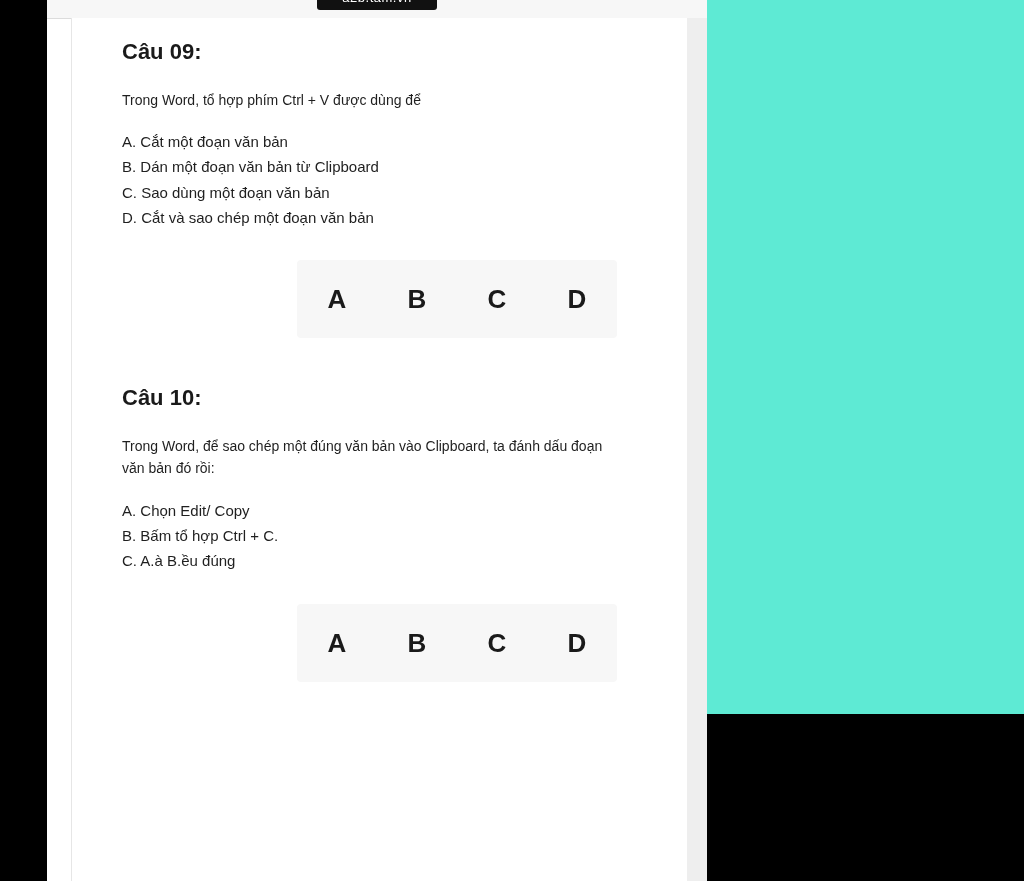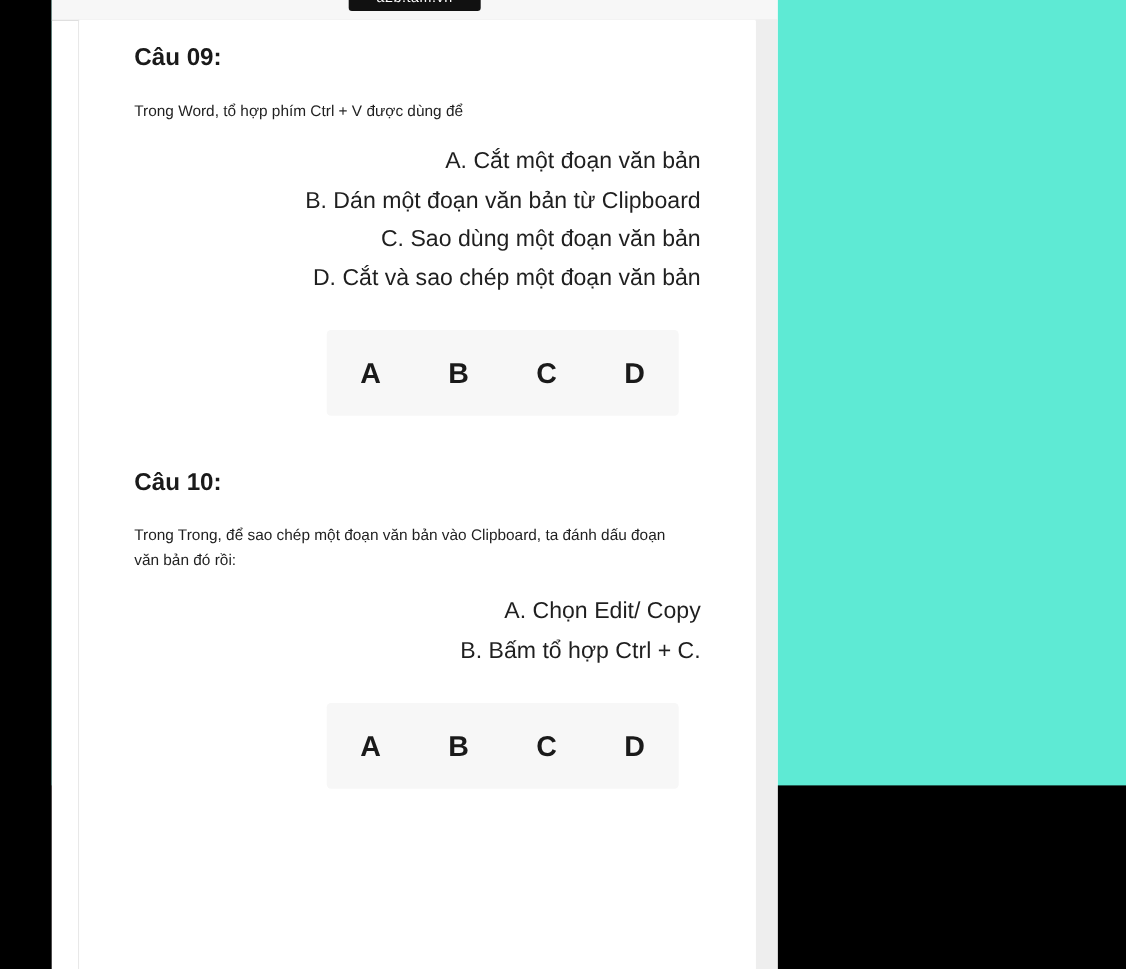--- a/index.html
+++ b/index.html
@@ -106,25 +106,24 @@
     line-height: 1.62;
     margin: 22px 0 0 0;
     max-width: 490px;
   }
   .q-options {
     margin: 18px 0 0 0;
     padding: 0;
     list-style: none;
   }
   .q-options li {
-    font-size: 21px;
+    font-size: 15px;
     color: #1f1f1f;
     line-height: 1.68;
     white-space: nowrap;
-    text-align: right;
   }
   .answer-bar {
     margin: 30px 0 0 0;
     width: 320px;
     height: 78px;
     background: #f7f7f7;
     border-radius: 4px;
     display: flex;
     align-items: center;
     justify-content: space-around;
@@ -174,24 +173,25 @@
           <div class="answer-choice">B</div>
           <div class="answer-choice">C</div>
           <div class="answer-choice">D</div>
         </div>
       </div>
 
       <div class="spacer-gap"></div>
 
       <div class="question-block">
         <h2 class="q-title">Câu 10:</h2>
-        <p class="q-stem">Trong Trong, để sao chép một đoạn văn bản vào Clipboard, ta đánh dấu đoạn văn bản đó rồi:</p>
+        <p class="q-stem">Trong Word, để sao chép một đúng văn bản vào Clipboard, ta đánh dấu đoạn văn bản đó rồi:</p>
         <ul class="q-options">
           <li>A. Chọn Edit/ Copy</li>
           <li>B. Bấm tổ hợp Ctrl + C.</li>
+          <li>C. A.à B.ều đúng</li>
         </ul>
         <div class="answer-bar">
           <div class="answer-choice">A</div>
           <div class="answer-choice">B</div>
           <div class="answer-choice">C</div>
           <div class="answer-choice">D</div>
         </div>
       </div>
 
     </div>

